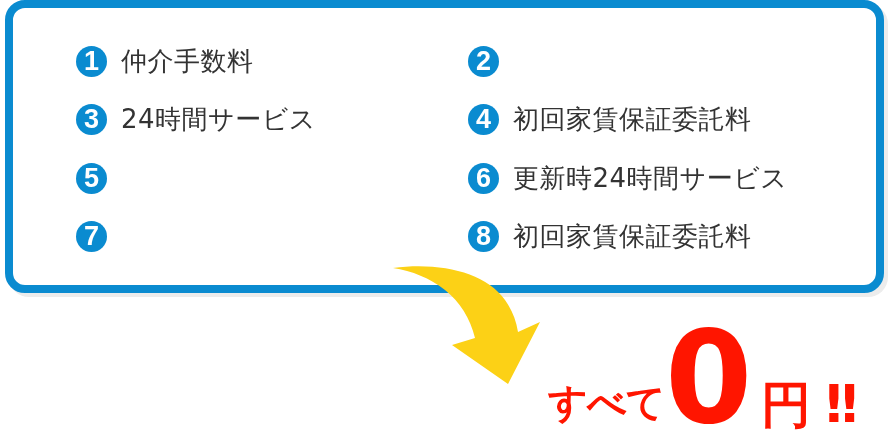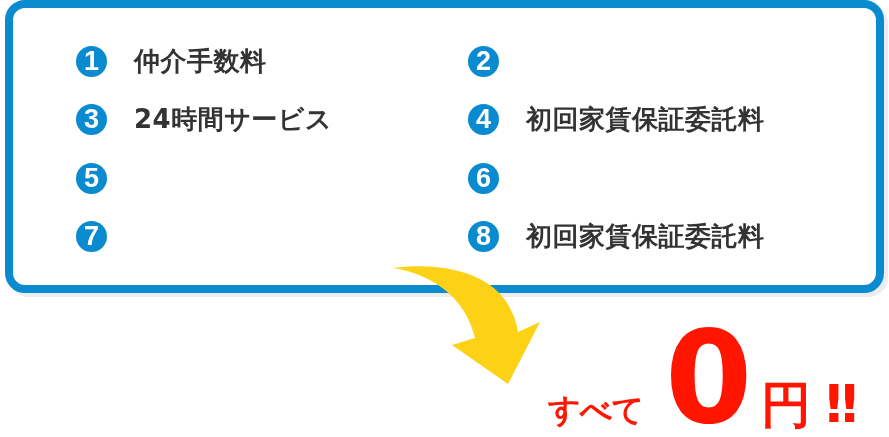--- a/index.html
+++ b/index.html
@@ -46,23 +46,23 @@
       background: #0a8bd0;
       color: #ffffff;
       font-family: "Liberation Sans", sans-serif;
       font-weight: bold;
       font-size: 27px;
       line-height: 31px;
       text-align: center;
       flex: 0 0 auto;
     }
     .item-label {
-      margin-left: 27px;
+      margin-left: 14px;
       font-size: 26px;
-      font-weight: bold;
+      font-weight: normal;
       color: #333333;
       letter-spacing: 0.5px;
       white-space: nowrap;
       line-height: 32px;
     }
     .arrow {
       position: absolute;
       left: 0;
       top: 0;
       width: 889px;
@@ -71,23 +71,22 @@
     }
     .free-text {
       position: absolute;
       color: #ff1500;
       font-weight: bold;
       white-space: nowrap;
     }
     .subete {
       left: 548px;
       top: 376px;
-      font-size: 32px;
+      font-size: 39px;
       letter-spacing: -1px;
-      margin-top: 13px;
     }
     .zero {
       left: 664px;
       top: 314px;
       font-family: "DejaVu Sans", sans-serif;
       font-size: 128px;
       line-height: 128px;
       transform: scaleX(0.98);
     }
     .yen {
@@ -128,20 +127,21 @@
 
 <div class="item" style="left:468px; top:45px;">
   <span class="num-badge">2</span>
 </div>
 <div class="item" style="left:468px; top:103px;">
   <span class="num-badge">4</span>
   <span class="item-label">初回家賃保証委託料</span>
 </div>
 <div class="item" style="left:468px; top:162px;">
   <span class="num-badge">6</span>
+  <span class="item-label">更新時24時間サービス</span>
 </div>
 <div class="item" style="left:468px; top:220px;">
   <span class="num-badge">8</span>
   <span class="item-label">初回家賃保証委託料</span>
 </div>
 
 <svg class="arrow" viewBox="0 0 889 437" xmlns="http://www.w3.org/2000/svg">
   <path d="M393 268
            C 440 262, 485 272, 505 300
            C 512 310, 516 320, 518 332

